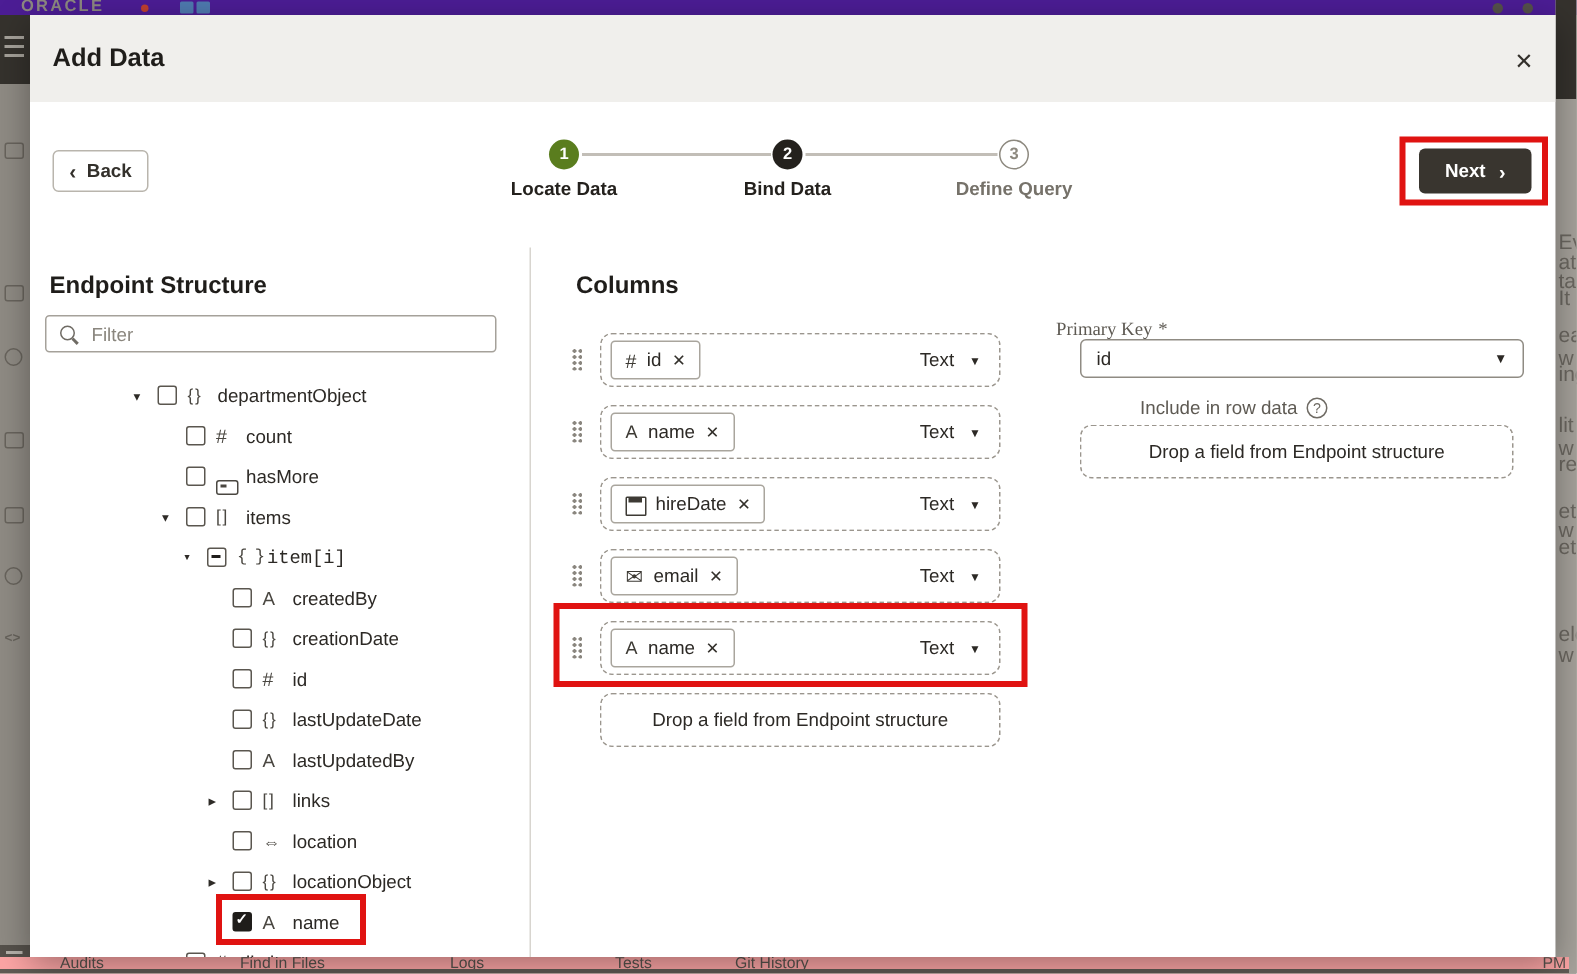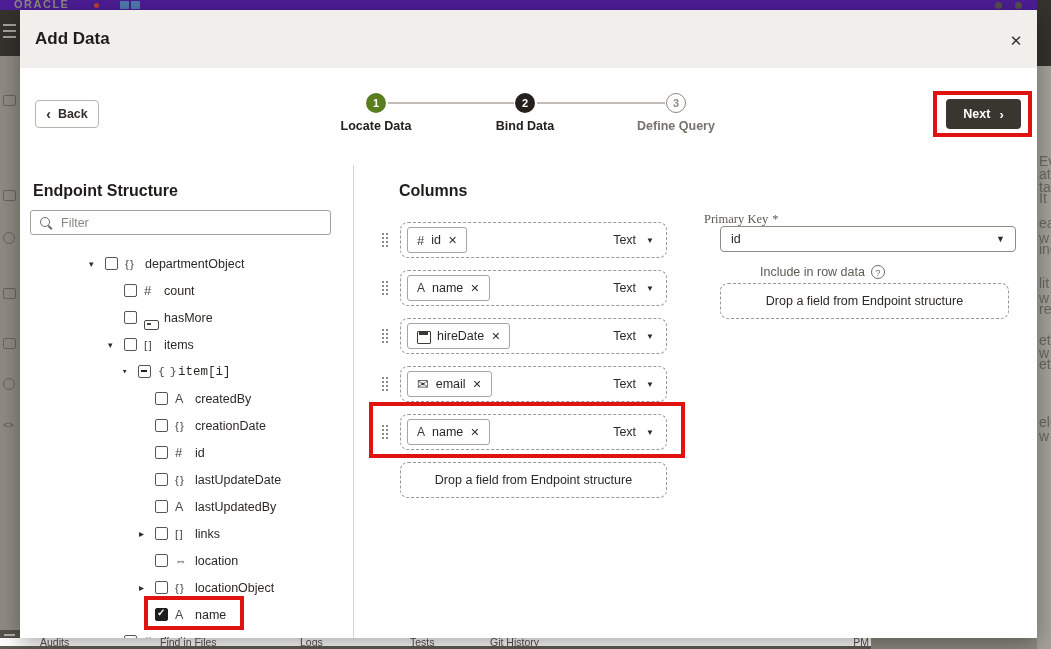--- a/index.html
+++ b/index.html
@@ -22,21 +22,21 @@
   .rail-ic { position:absolute; left:3px; width:13px; height:11px; border:1.5px solid #615d56; border-radius:2px; opacity:.85; }
   .rail-ic.round { border-radius:50%; width:12px; height:12px; }
   .rail-ic.code { border:none; height:auto; color:#615d56; font-size:9px; font-weight:bold; }
   .rail-bottom { position:absolute; left:0; top:620px; width:20px; height:18px; background:#55514b; }
   .rail-bottom i { position:absolute; left:4px; width:11px; height:1.5px; background:#b5b1aa; }
 
   #rightstrip { left:1037px; top:0; width:14px; height:649px; background:#a6a29b; overflow:hidden; }
   .rs-top { position:absolute; left:0; top:0; width:14px; height:66px; background:#35322d; }
   .rs-frag { position:absolute; left:2px; color:#6c6861; font-size:14px; white-space:nowrap; }
 
-  #footer { left:0; top:638px; width:871px; height:11px; background:#ffffff; overflow:hidden; }
+  #footer { left:0; top:638px; width:1046px; height:11px; background:#fca5a5; overflow:hidden; }
   .ft-edge { position:absolute; left:0; top:8px; width:1051px; height:3px; background:#5f5b54; }
   .ft-item { position:absolute; top:-2px; color:#57534d; font-size:10.5px; white-space:nowrap; }
   .ft-time { position:absolute; top:-2px; right:2px; color:#57534d; font-size:10.5px; }
 
   
   #dialog { left:20px; top:10px; width:1017px; height:628px; background:#ffffff;
     box-shadow:0 6px 22px rgba(0,0,0,.35); overflow:hidden; }
   #dlg-header { position:absolute; left:0; top:0; width:1017px; height:58px; background:#f0efec; }
   #dlg-title { position:absolute; left:15px; top:19px; font-size:17px; font-weight:bold; color:#1f1d1a; }
   #dlg-close { position:absolute; left:985px; top:20px; width:22px; height:22px; display:flex;
@@ -321,21 +321,21 @@
       </div>
       <div class="trow lv2">
         <span class="ar"></span>
         <span class="cb"></span>
         <span class="tic num"></span>
         <span class="tlabel">limit</span>
       </div>
     </div>
     <div class="redbox" style="left:124px; top:586px; width:100px; height:34px;"></div>
 
-    <div class="h2" style="left:379px; top:172px;">Columns</div>
+    <div class="h2" style="left:364px; top:172px;">Columns</div>
 
     <span class="drag" style="top:222px;"></span>
     <div class="colrow" style="top:212px;">
       <span class="chip">
         <span class="cic num"></span>
         <span>id</span>
         <span class="x">✕</span>
       </span>
       <span class="typesel">
         <span>Text</span>

